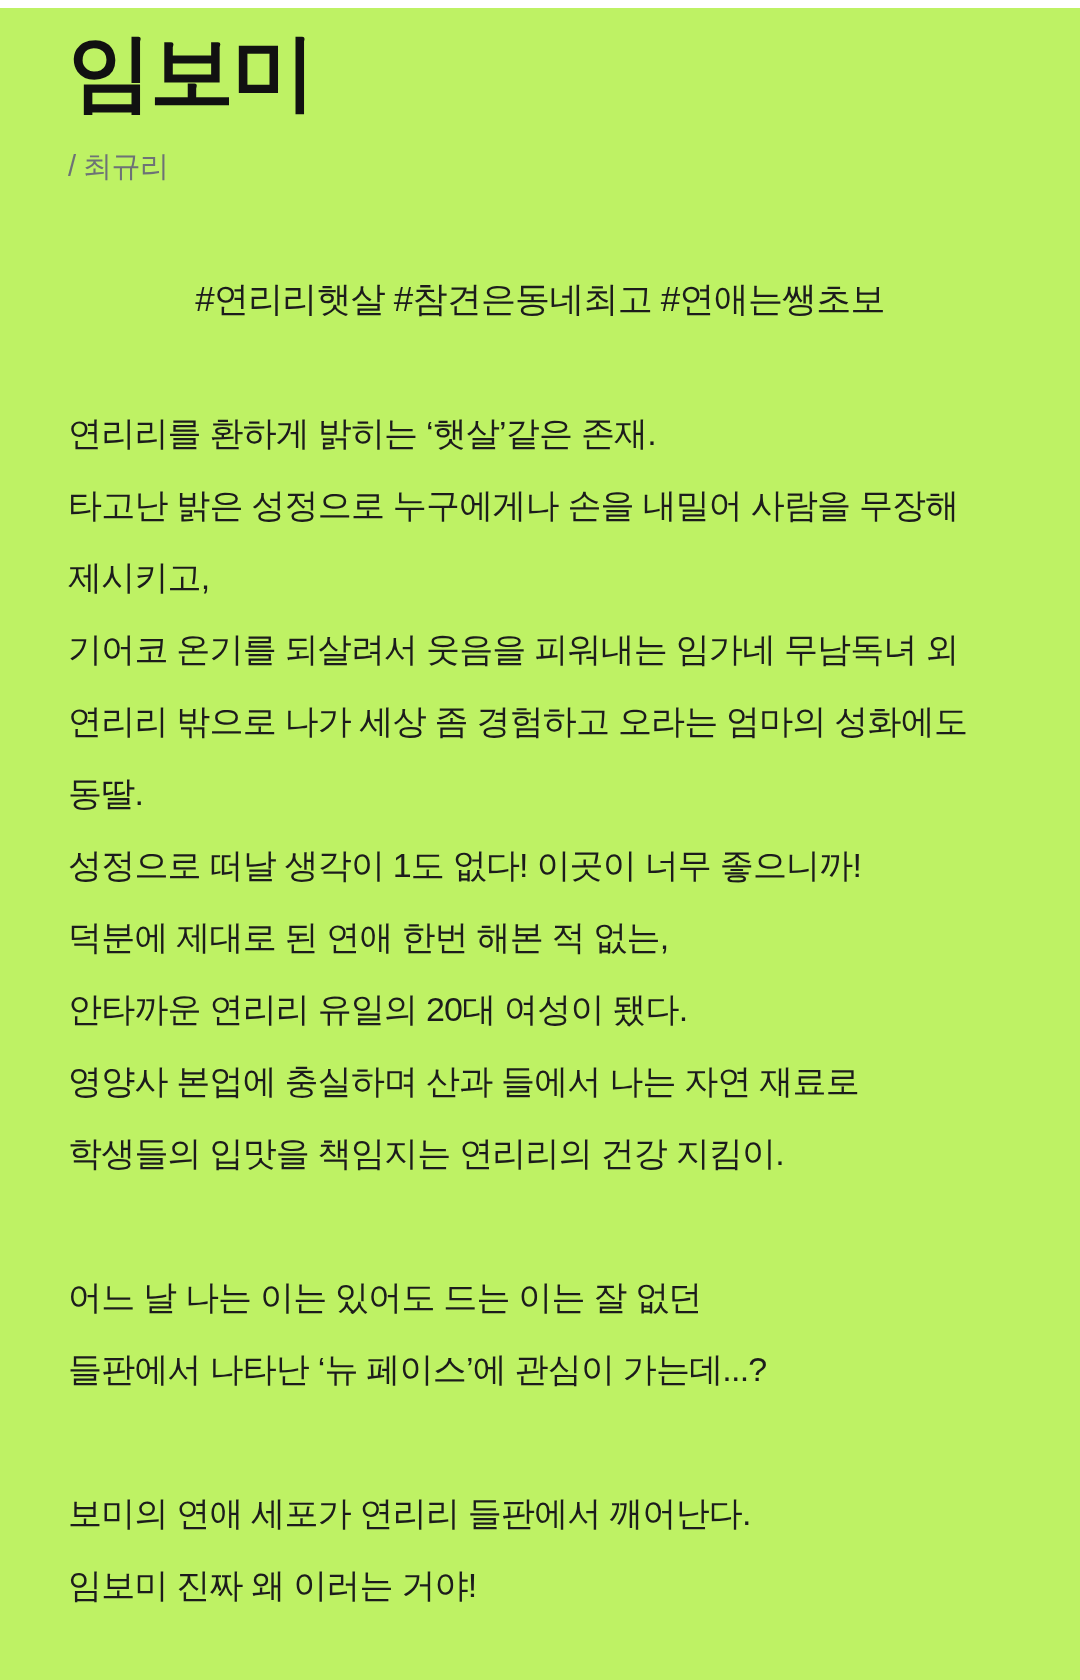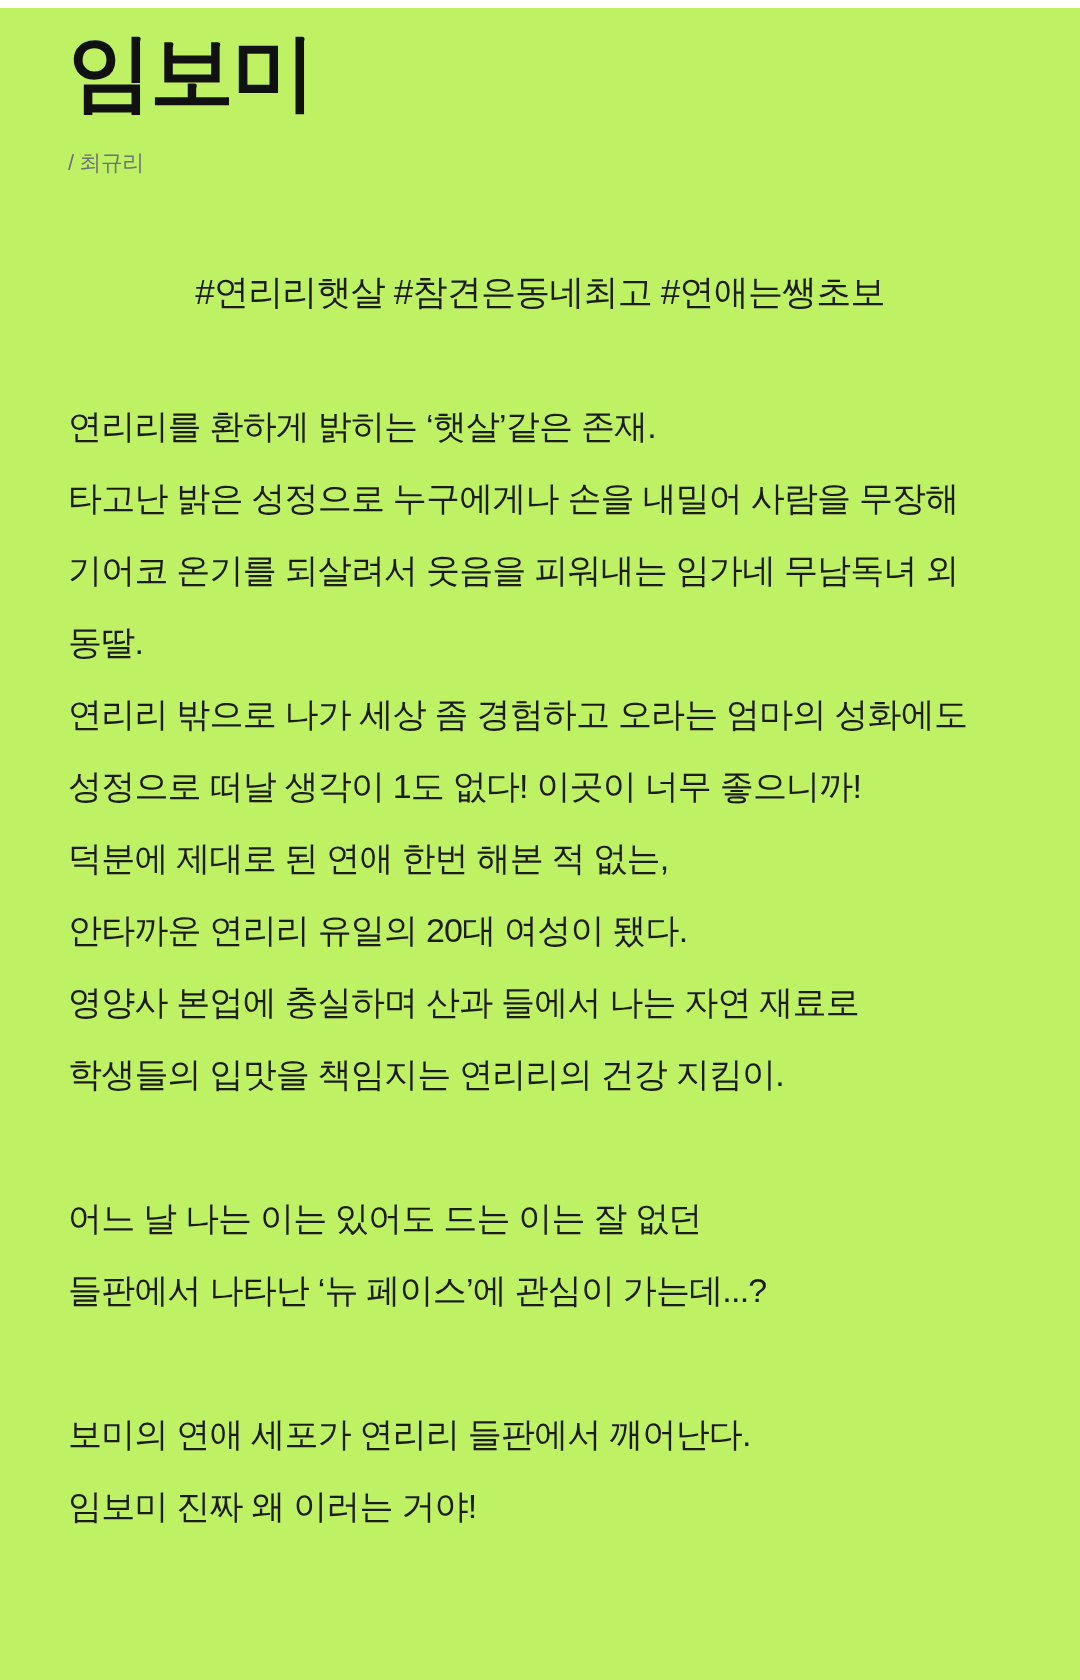--- a/index.html
+++ b/index.html
@@ -21,21 +21,21 @@
   .title {
     margin: 0;
     font-size: 84px;
     line-height: 1.0;
     font-weight: 700;
     letter-spacing: -2px;
     color: #111111;
   }
   .cast {
     margin-top: 38px;
-    font-size: 22px;
+    font-size: 29px;
     line-height: 1.0;
     font-weight: 400;
     color: #6d7276;
     letter-spacing: -0.5px;
   }
   .hashtags {
     margin-top: 96px;
     font-size: 35px;
     line-height: 44px;
     font-weight: 400;
@@ -65,23 +65,24 @@
 
   <h1 class="title">임보미</h1>
 
   <div class="cast">/ 최규리</div>
 
   <div class="hashtags">#연리리햇살 #참견은동네최고 #연애는쌩초보</div>
 
   <div class="paragraph p1">
       <div class="line">연리리를 환하게 밝히는 ‘햇살’같은 존재.</div>
       <div class="line">타고난 밝은 성정으로 누구에게나 손을 내밀어 사람을 무장해</div>
+      <div class="line">제시키고,</div>
       <div class="line">기어코 온기를 되살려서 웃음을 피워내는 임가네 무남독녀 외</div>
+      <div class="line">연리리 밖으로 나가 세상 좀 경험하고 오라는 엄마의 성화에도</div>
       <div class="line">동딸.</div>
-      <div class="line">연리리 밖으로 나가 세상 좀 경험하고 오라는 엄마의 성화에도</div>
       <div class="line">성정으로 떠날 생각이 1도 없다! 이곳이 너무 좋으니까!</div>
       <div class="line">덕분에 제대로 된 연애 한번 해본 적 없는,</div>
       <div class="line">안타까운 연리리 유일의 20대 여성이 됐다.</div>
       <div class="line">영양사 본업에 충실하며 산과 들에서 나는 자연 재료로</div>
       <div class="line">학생들의 입맛을 책임지는 연리리의 건강 지킴이.</div>
     </div>
 
   <div class="paragraph p2">
       <div class="line">어느 날 나는 이는 있어도 드는 이는 잘 없던</div>
       <div class="line">들판에서 나타난 ‘뉴 페이스’에 관심이 가는데...?</div>

